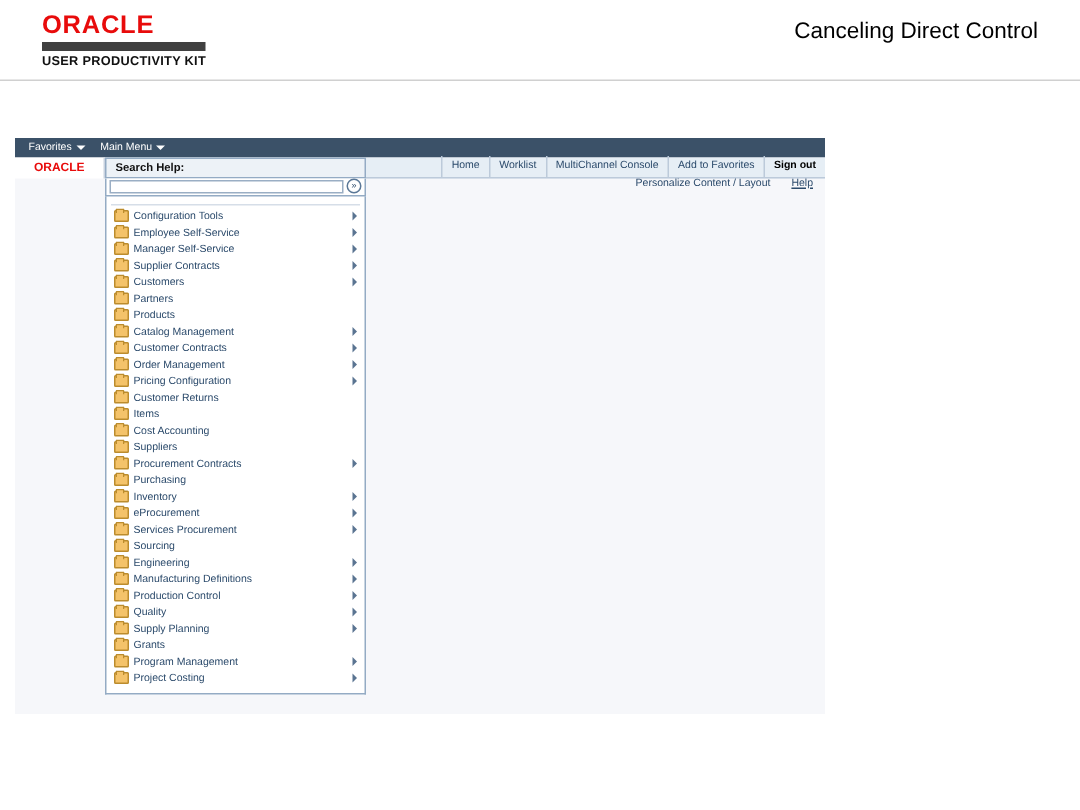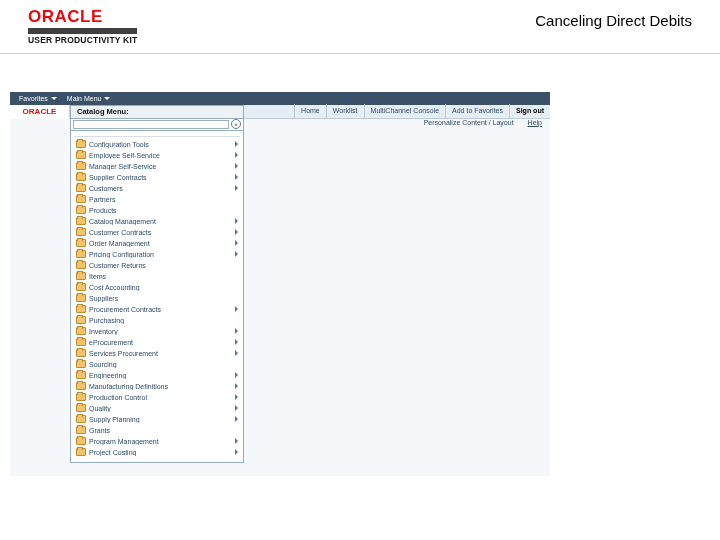--- a/index.html
+++ b/index.html
@@ -171,40 +171,40 @@
 
 </style>
 </head>
 <body>
 
 <div class="page-header">
   <div class="logo-block">
     <div class="logo-oracle">ORACLE</div>
     <div class="logo-upk">USER PRODUCTIVITY KIT</div>
   </div>
-  <div class="doc-title">Canceling Direct Debits</div>
+  <div class="doc-title">Canceling Direct Control</div>
 </div>
 
 <div class="screenshot-region">
 
   <div class="app-topbar">
     <div class="tab">
       <span>Favorites</span>
       <span class="caret"></span>
     </div>
     <div class="tab">
       <span>Main Menu</span>
       <span class="caret"></span>
     </div>
   </div>
 
   <div class="app-subrow">
     <div class="sub-logo">ORACLE</div>
     <div class="menu-dropdown-head">
-      <span class="search-label">Catalog Menu:</span>
+      <span class="search-label">Search Help:</span>
     </div>
     <div class="toolbar-right">
       <span class="tb">Home</span>
       <span class="tb">Worklist</span>
       <span class="tb">MultiChannel Console</span>
       <span class="tb">Add to Favorites</span>
       <span class="tb bold">Sign out</span>
     </div>
   </div>
 

